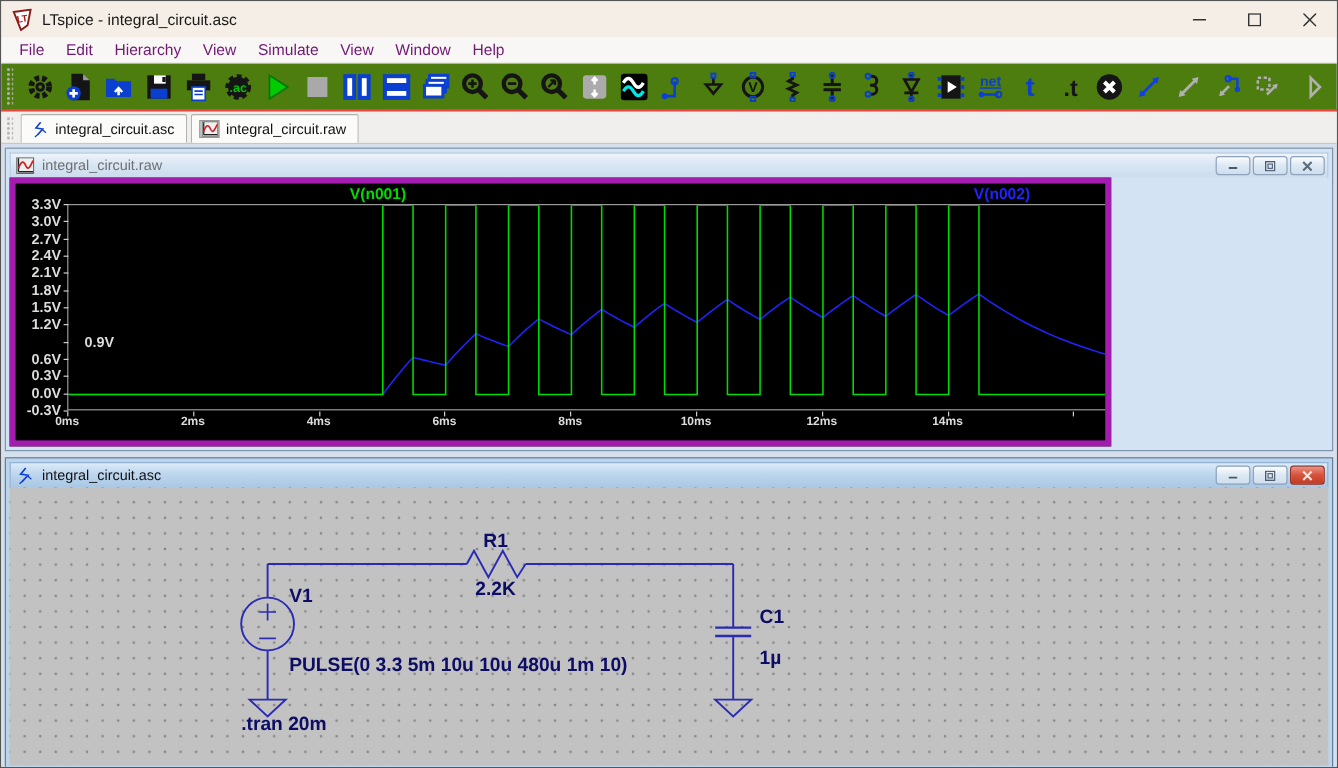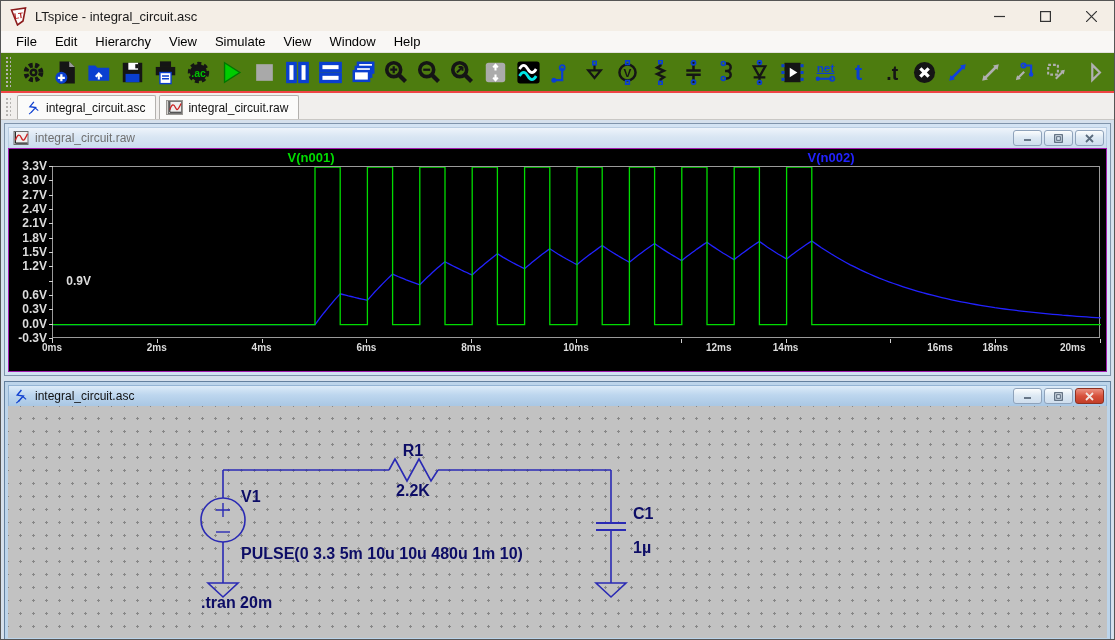--- a/index.html
+++ b/index.html
@@ -8,21 +8,21 @@
 
   
   .titlebar { height:30px; background:#f4eee6; display:flex; align-items:center; padding-left:8px; }
   .titlebar .logo { width:19px; height:19px; margin-right:7px; }
   .titlebar .title { font-size:13px; color:#1a1a1a; }
   .wincontrols { margin-left:auto; display:flex; height:100%; }
   .wincontrols .wbtn { width:46px; height:100%; display:flex; align-items:center; justify-content:center; cursor:default; }
 
   
   .menubar { height:22px; background:#f9f7f5; display:flex; align-items:center; padding-left:6px; border-bottom:1px solid #e3e1de; }
-  .menu-item { font-size:13px; color:#000000; padding:2px 9px; cursor:default; }
+  .menu-item { font-size:13px; color:#701a75; padding:2px 9px; cursor:default; }
 
   
   .toolbar { height:40px; background:#4d7c0f; border-bottom:2px solid #ef4444; display:flex; align-items:center; padding-left:4px; }
   .grip { width:6px; height:32px; margin-right:6px;
           background-image:radial-gradient(#b5b3b0 1px, transparent 1.3px);
           background-size:4px 4px; }
   .tbicon { width:33px; height:32px; display:flex; align-items:center; justify-content:center; cursor:default; border-radius:3px; }
   .tbicon svg { width:25px; height:25px; }
 
   
@@ -46,21 +46,21 @@
   .child.active .ctitle { background:linear-gradient(#dcebf8,#bdd6ee 45%,#a9c7e4); border-color:#94b4d4; }
   .ctitle .cicon { width:17px; height:15px; margin-right:5px; }
   .ctitle .ctext { font-size:12px; color:#6f6f6f; }
   .child.active .ctitle .ctext { color:#111; }
   .cbtns { margin-left:auto; display:flex; gap:2px; }
   .cbtn { width:29px; height:16px; border:1px solid #8fa3bb; border-radius:3px;
           background:linear-gradient(#fbfdfe,#dce8f3 50%,#cfdeee); display:flex; align-items:center; justify-content:center; }
   .cbtn.red { background:linear-gradient(#eb9181,#d7513c 50%,#c23d28); border-color:#8e3122; }
 
   
-  .raw-client { position:relative; width:1099px; height:224px; background:#000; border:1px solid #a21caf; overflow:hidden; }
+  .raw-client { position:relative; width:918px; height:224px; background:#000; border:5px solid #a21caf; overflow:hidden; }
   .trace-label { position:absolute; top:1px; width:72px; text-align:center; font-size:13px; font-weight:bold; }
   .plot { position:absolute; left:43px; top:17px; width:1048px; height:172px; border:1px solid #9a9a9a; }
   .plot svg { position:absolute; left:0; top:0; }
   .ylab { position:absolute; left:0; width:38px; text-align:right; font-size:12px; font-weight:bold; color:#dcdcdc; }
   .ytick { position:absolute; left:40px; width:4px; height:1px; background:#cfcfcf; }
   .xlab { position:absolute; top:193px; width:44px; text-align:center; font-size:10px; font-weight:bold; color:#dcdcdc; }
   .xtick { position:absolute; top:190px; width:1px; height:4px; background:#cfcfcf; }
 
   
   .asc-client { position:relative; width:1099px; height:232px; background:#c2c2c2;
@@ -440,21 +440,21 @@
             <div class="xlab" style="left: 125.8px;">2ms</div>
             <div class="xtick" style="left: 147.8px;"></div>
             <div class="xlab" style="left: 230.6px;">4ms</div>
             <div class="xtick" style="left: 252.6px;"></div>
             <div class="xlab" style="left: 335.4px;">6ms</div>
             <div class="xtick" style="left: 357.4px;"></div>
             <div class="xlab" style="left: 440.2px;">8ms</div>
             <div class="xtick" style="left: 462.2px;"></div>
             <div class="xlab" style="left: 545px;">10ms</div>
             <div class="xtick" style="left: 567px;"></div>
-            <div class="xlab" style="left: 649.8px; margin-left: 38px;">12ms</div>
+            <div class="xlab" style="left: 649.8px;">12ms</div>
             <div class="xtick" style="left: 671.8px;"></div>
             <div class="xlab" style="left: 754.6px;">14ms</div>
             <div class="xtick" style="left: 776.6px;"></div>
             <div class="xlab" style="left: 909px;">16ms</div>
             <div class="xtick" style="left: 881.4px;"></div>
             <div class="xlab" style="left: 964.2px;">18ms</div>
             <div class="xtick" style="left: 986.2px;"></div>
             <div class="xlab" style="left: 1051px; text-align: left;">20ms</div>
             <div class="xtick" style="left: 1091px;"></div>
           </div>

